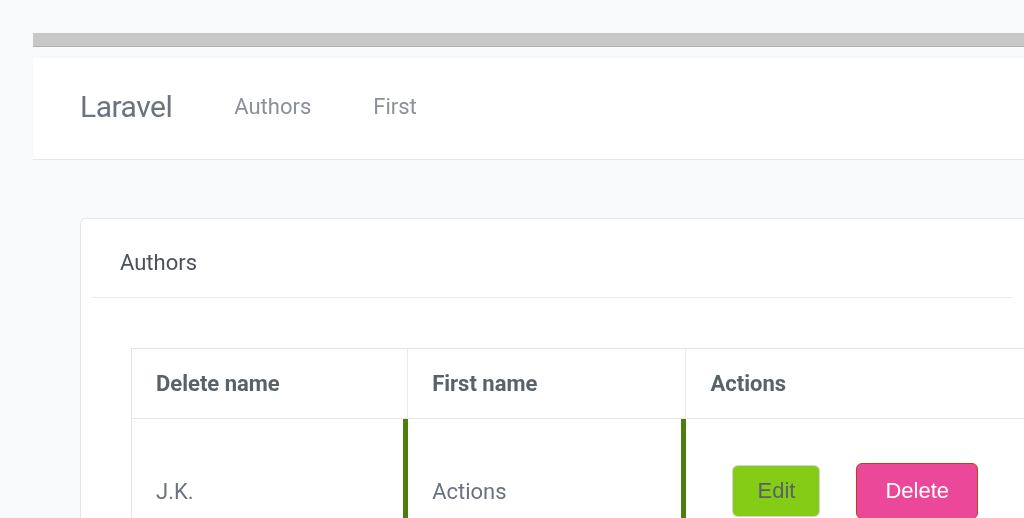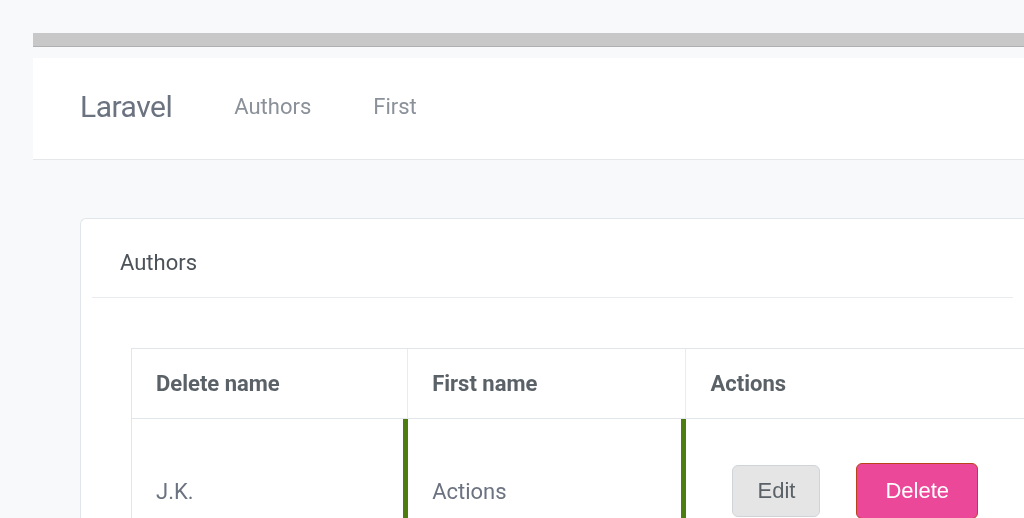--- a/index.html
+++ b/index.html
@@ -101,21 +101,21 @@
       align-items: center;
       justify-content: center;
       padding: 12px 24px;
       font-size: 22px;
       border-radius: 6px;
       cursor: pointer;
       border: 1px solid transparent;
       line-height: 1.2;
     }
     .btn-outline {
-      background: #e5e5e5;
+      background: #84cc16;
       border: 1px solid #cfd4d9;
       color: #5a6268;
     }
     .btn-danger {
       background: #ec4899;
       color: #fff;
       border: 1px solid #b8431a;
       padding: 14px 28px;
     }
   </style>

